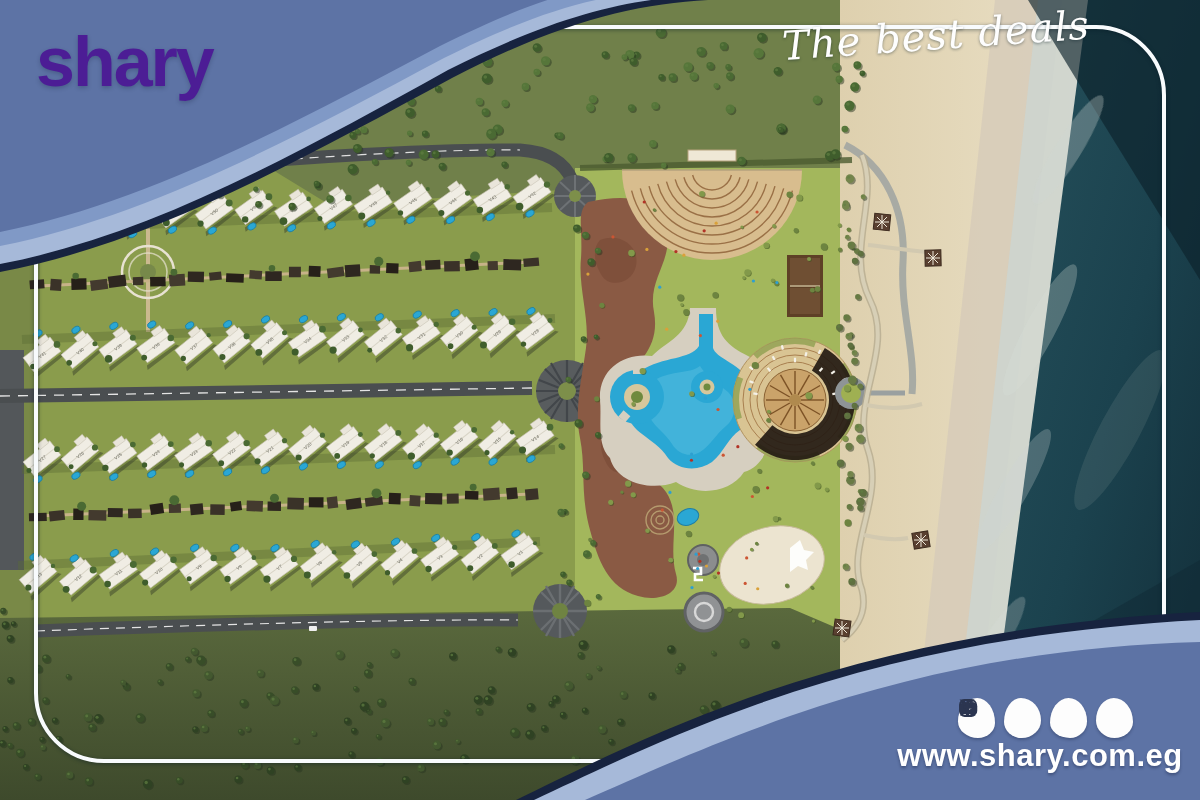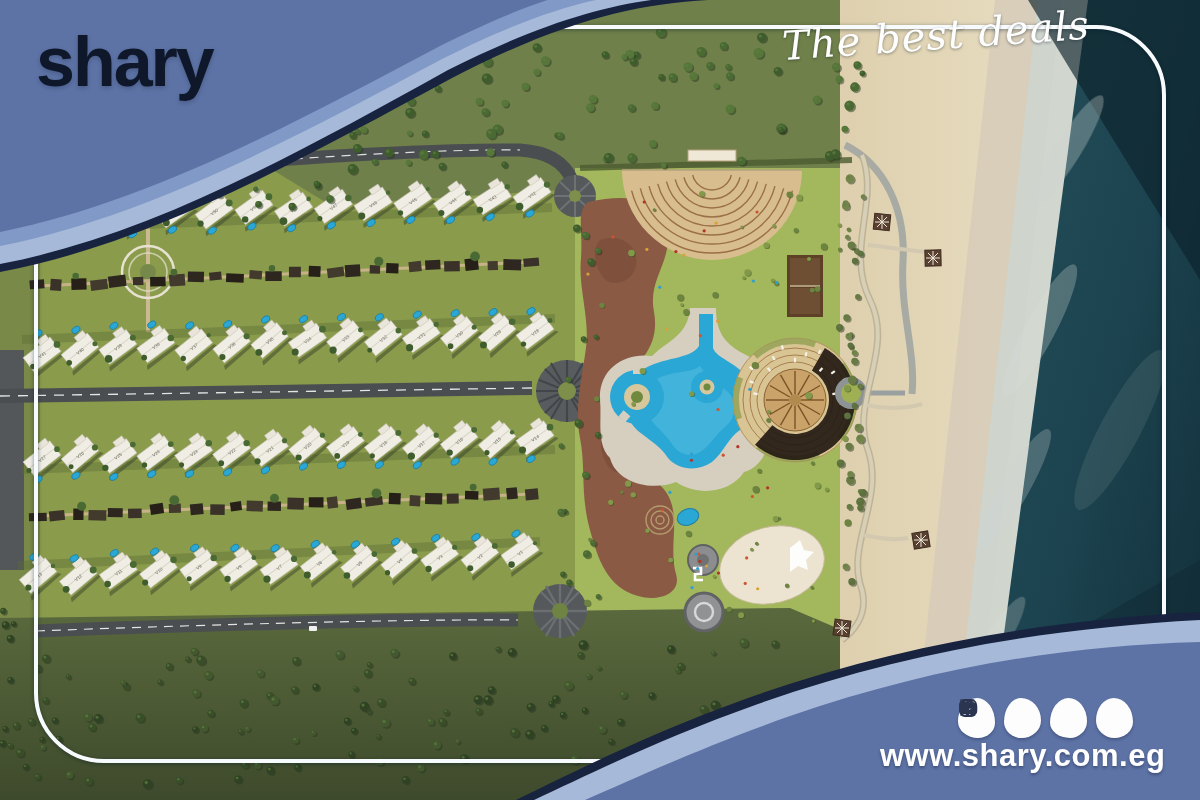--- a/index.html
+++ b/index.html
@@ -1,32 +1,32 @@
 <!DOCTYPE html>
 <html><head>
 <meta charset="utf-8">
 <style>
   html,body{margin:0;padding:0;}
   body{width:1200px;height:800px;overflow:hidden;position:relative;background:#8a9c4c;
        font-family:"Liberation Sans",sans-serif;}
   svg{display:block;position:absolute;top:0;left:0;}
   .overlay{position:absolute;z-index:5;}
-  .logo{left:36px;top:22px;color:#0f172a;font-size:70px;font-weight:700;letter-spacing:-2px;
+  .logo{left:36px;top:22px;color:#4c1d95;font-size:70px;font-weight:700;letter-spacing:-2px;
         text-shadow:0 2px 4px rgba(20,30,60,.25);}
   .tagline{left:782px;top:14px;width:260px;color:#fefefe;font-family:"DejaVu Serif",serif;
         font-style:italic;font-size:40px;transform:rotate(-4deg);letter-spacing:1px;
         text-shadow:0 1px 3px rgba(10,30,40,.45);white-space:nowrap;}
   .social-row{left:958px;top:698px;display:flex;gap:9px;}
   .pebble{width:37px;height:40px;background:#fdfdfd;display:flex;align-items:center;justify-content:center;
         box-shadow:0 2px 3px rgba(20,30,60,.3);}
   .pebble:nth-child(1){border-radius:52% 48% 46% 54%/58% 62% 38% 42%;}
   .pebble:nth-child(2){border-radius:46% 54% 52% 48%/60% 56% 44% 40%;}
   .pebble:nth-child(3){border-radius:50% 50% 46% 54%/62% 58% 42% 38%;}
   .pebble:nth-child(4){border-radius:48% 52% 50% 50%/56% 60% 40% 44%;}
-  .url{left:880px;top:738px;width:320px;color:#fff;font-size:31px;font-weight:700;
+  .url{left:880px;top:738px;width:320px;text-align:center;color:#fff;font-size:31px;font-weight:700;
         letter-spacing:.5px;text-shadow:0 2px 3px rgba(20,30,60,.4);}
 </style>
 </head>
 <body>
 
 <svg id="plan" width="1200" height="800" viewBox="0 0 1200 800">
   <defs>
     <linearGradient id="gSand" x1="0" y1="0" x2="1" y2="0">
       <stop offset="0" stop-color="#ded0ae"></stop>
         <stop offset="1" stop-color="#efe7d1"></stop>

